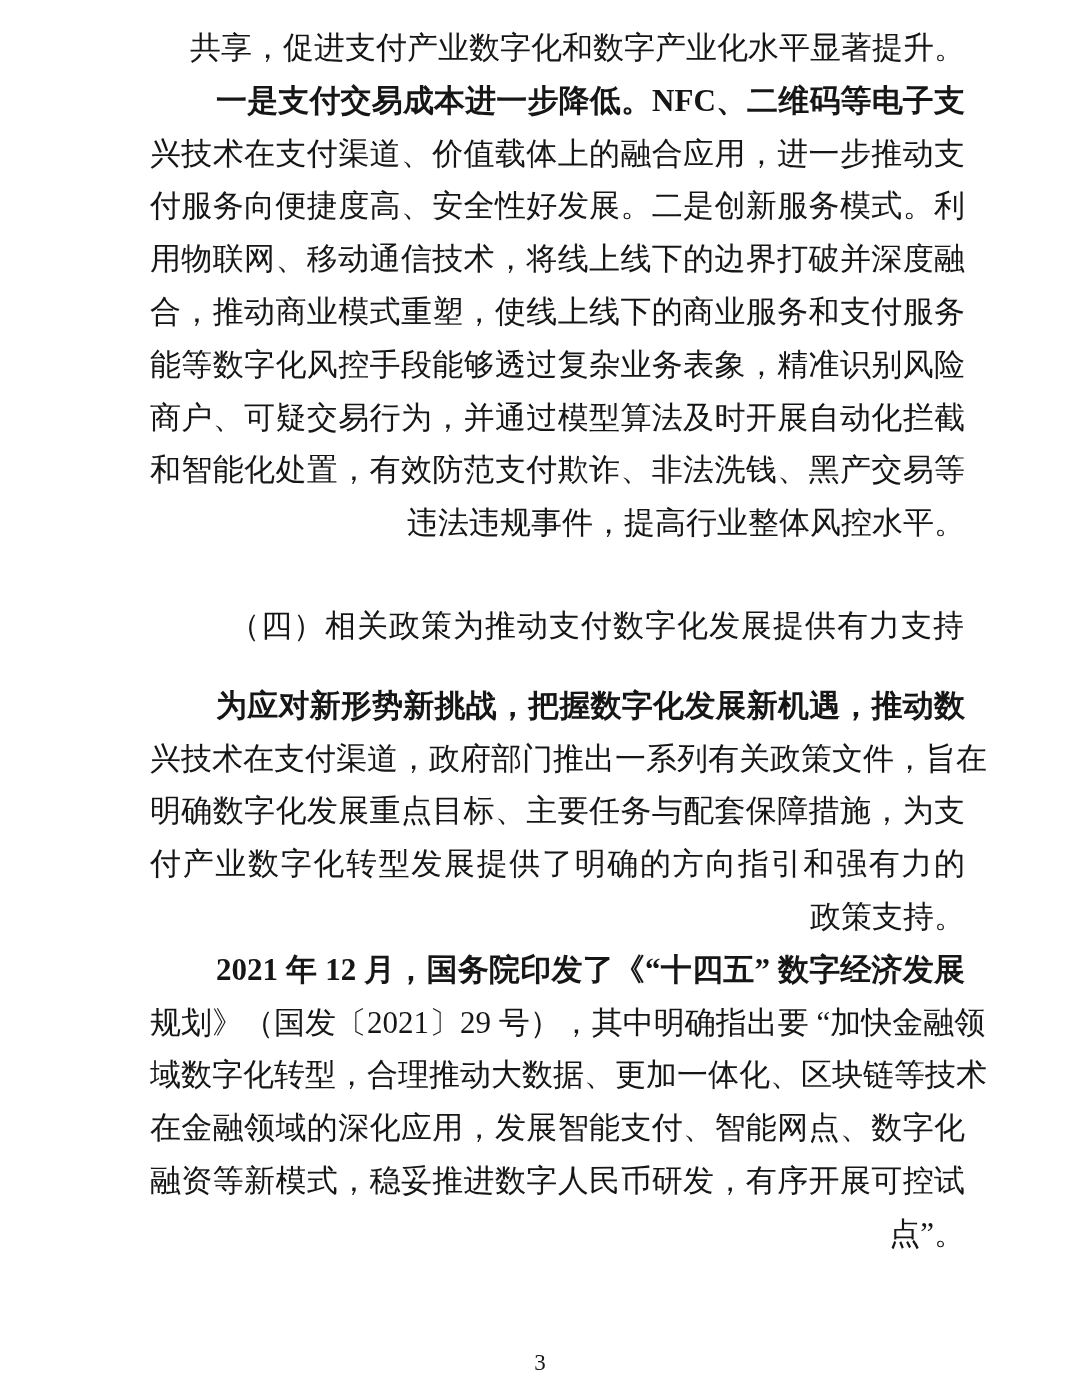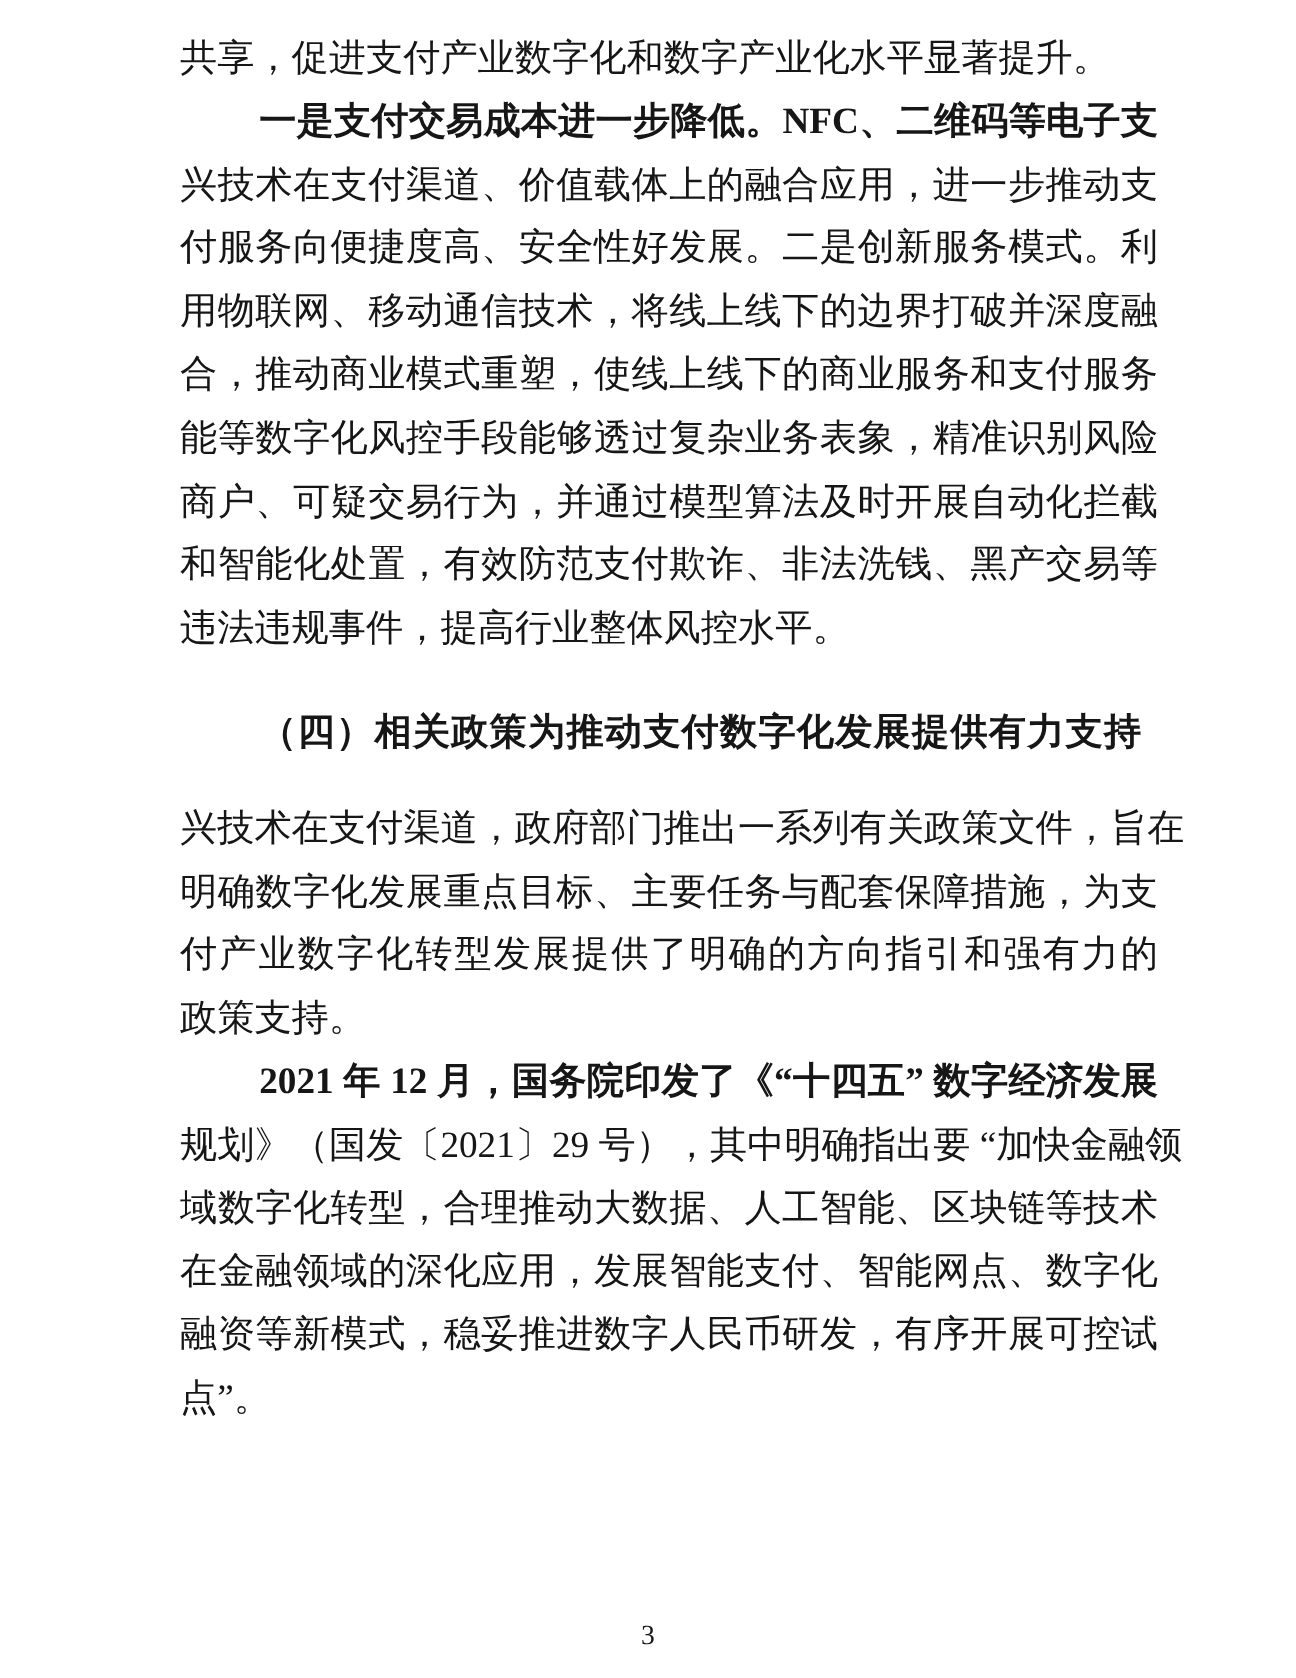--- a/index.html
+++ b/index.html
@@ -20,33 +20,33 @@
     position: absolute;
     left: 150px;
     top: 22px;
     width: 815px;
   }
   .line {
     height: 52.8px;
     line-height: 52.8px;
     font-size: 31px;
     white-space: nowrap;
-    text-align: left;
+    text-align: right;
   }
   .line.fill {
     text-align: justify;
     text-align-last: justify;
   }
   .line.indent {
     text-indent: 66px;
     font-weight: bold;
   }
   .line.heading {
-    font-weight: 700;
-    margin-top: 34px;
+    font-weight: 400;
+    margin-top: 50px;
     margin-bottom: 27px;
     letter-spacing: 1px;
   }
   .footer {
     position: absolute;
     left: 0;
     top: 1348px;
     width: 100%;
     text-align: center;
   }
@@ -65,27 +65,28 @@
       <div class="line indent fill">一是支付交易成本进一步降低。NFC、二维码等电子支</div>
       <div class="line fill">兴技术在支付渠道、价值载体上的融合应用，进一步推动支</div>
       <div class="line fill">付服务向便捷度高、安全性好发展。二是创新服务模式。利</div>
       <div class="line fill">用物联网、移动通信技术，将线上线下的边界打破并深度融</div>
       <div class="line fill">合，推动商业模式重塑，使线上线下的商业服务和支付服务</div>
       <div class="line fill">能等数字化风控手段能够透过复杂业务表象，精准识别风险</div>
       <div class="line fill">商户、可疑交易行为，并通过模型算法及时开展自动化拦截</div>
       <div class="line fill">和智能化处置，有效防范支付欺诈、非法洗钱、黑产交易等</div>
       <div class="line">违法违规事件，提高行业整体风控水平。</div>
       <div class="line heading indent">（四）相关政策为推动支付数字化发展提供有力支持</div>
+      <div class="line indent fill">为应对新形势新挑战，把握数字化发展新机遇，推动数</div>
       <div class="line fill">兴技术在支付渠道，政府部门推出一系列有关政策文件，旨在</div>
       <div class="line fill">明确数字化发展重点目标、主要任务与配套保障措施，为支</div>
       <div class="line fill">付产业数字化转型发展提供了明确的方向指引和强有力的</div>
       <div class="line">政策支持。</div>
       <div class="line indent fill">2021 年 12 月，国务院印发了《“十四五” 数字经济发展</div>
       <div class="line fill">规划》（国发〔2021〕29 号），其中明确指出要 “加快金融领</div>
-      <div class="line fill">域数字化转型，合理推动大数据、人工智能、区块链等技术</div>
+      <div class="line fill">域数字化转型，合理推动大数据、更加一体化、区块链等技术</div>
       <div class="line fill">在金融领域的深化应用，发展智能支付、智能网点、数字化</div>
       <div class="line fill">融资等新模式，稳妥推进数字人民币研发，有序开展可控试</div>
       <div class="line">点”。</div>
     </div>
   <div class="footer">
     <span class="page-number">3</span>
   </div>
 </div>
 
 </body></html>

